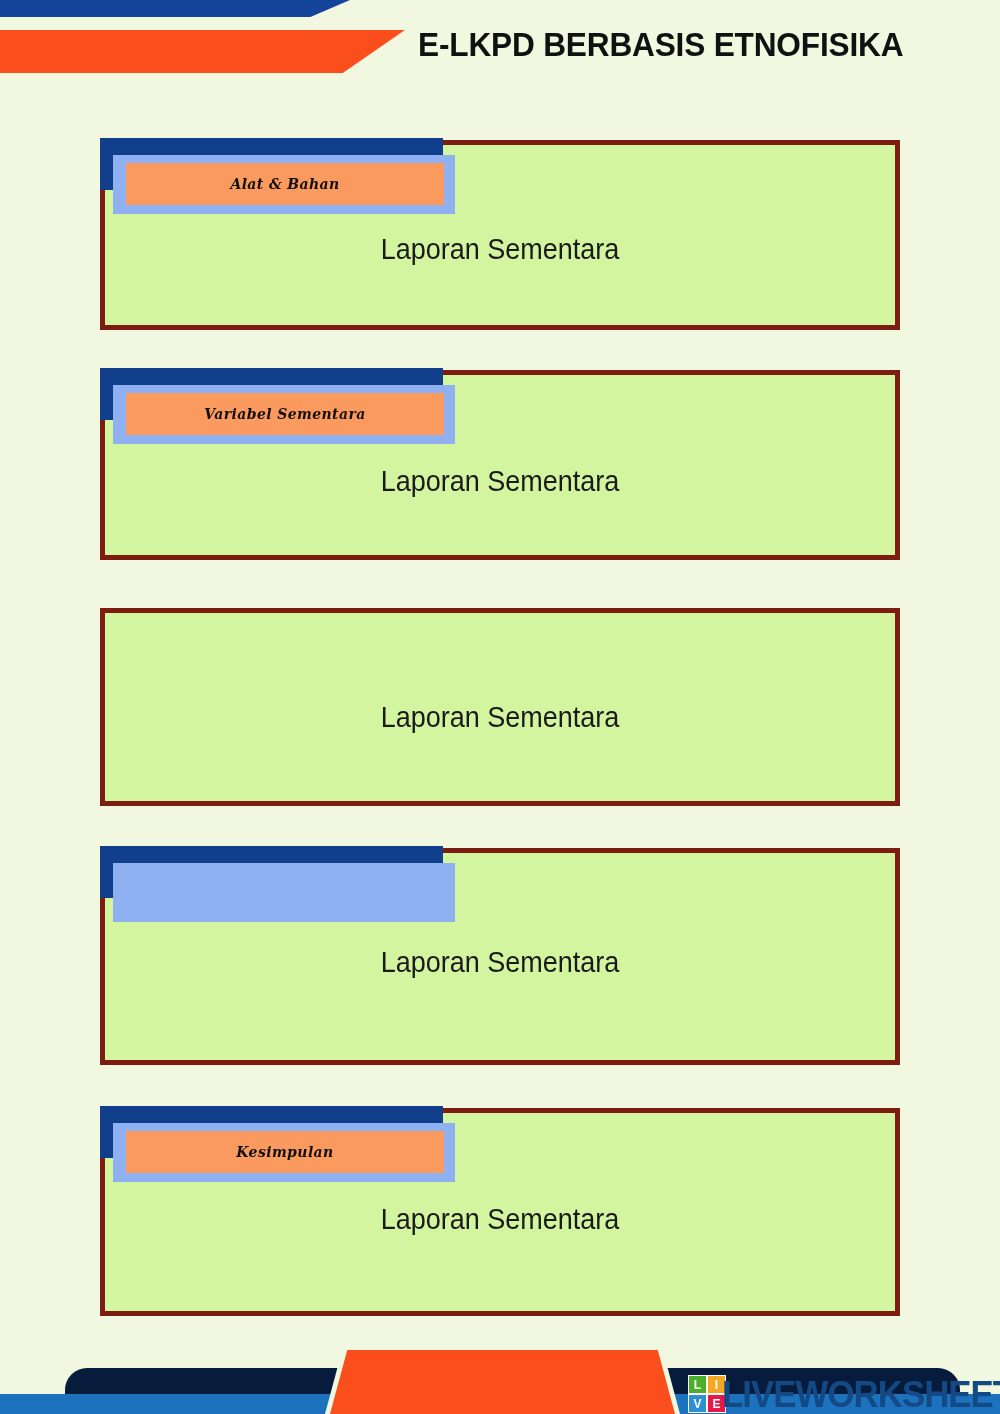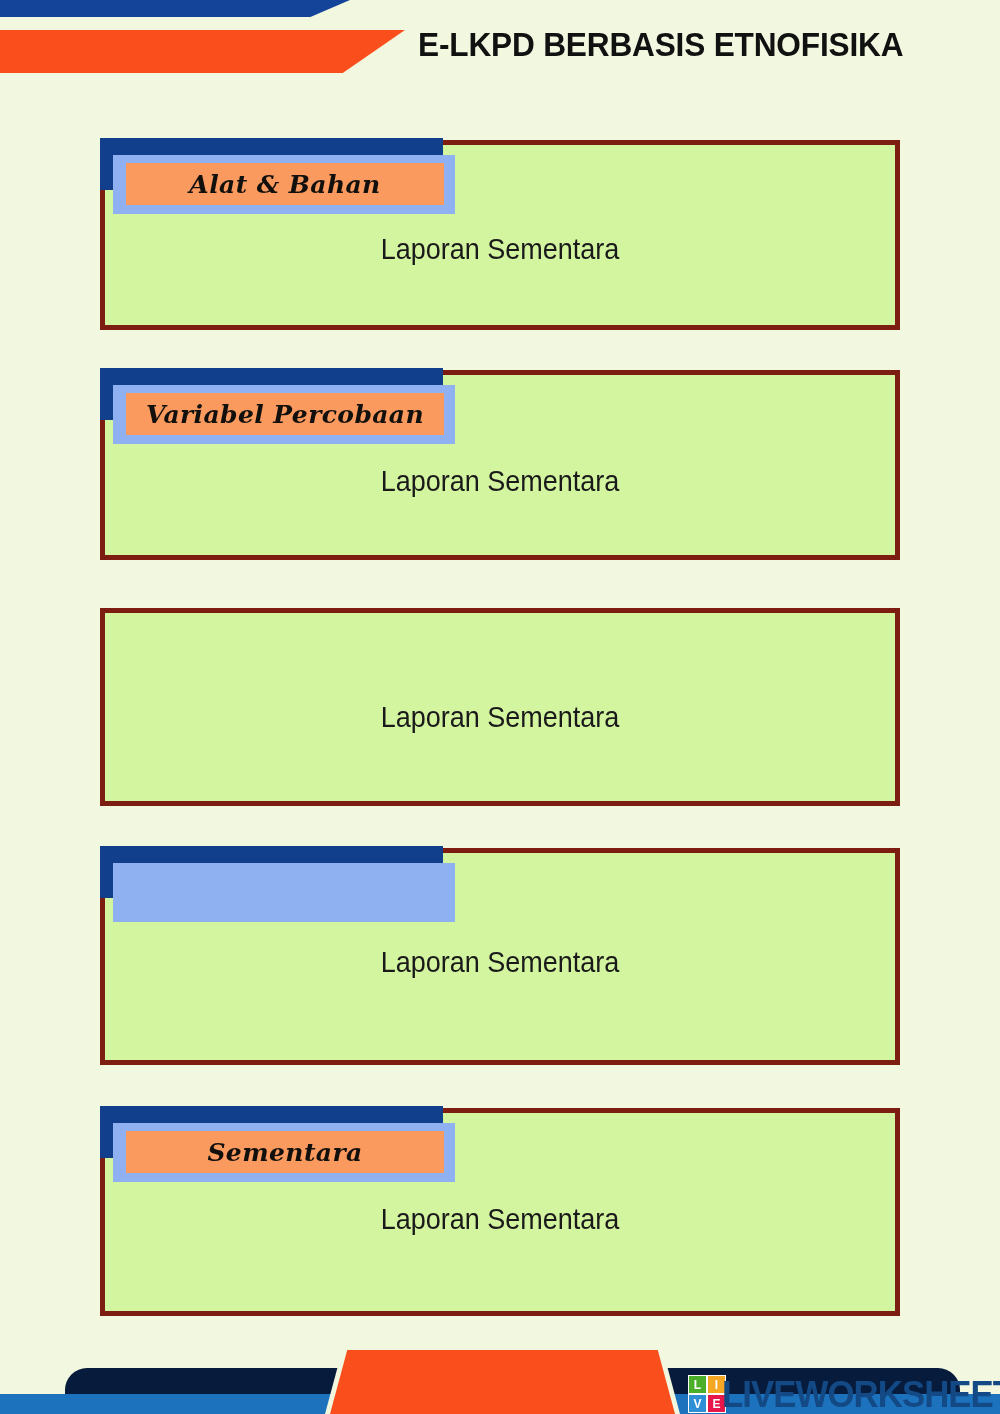--- a/index.html
+++ b/index.html
@@ -102,21 +102,21 @@
     height: 42px;
     background: #fb9a5e;
     display: flex;
     align-items: center;
     justify-content: center;
   }
   .tab-label {
     font-family: "DejaVu Serif", serif;
     font-weight: bold;
     font-style: italic;
-    font-size: 25px;
+    font-size: 14px;
     color: #12100d;
     letter-spacing: 0.4px;
     white-space: nowrap;
     text-align: center;
   }
   .card-text {
     position: absolute;
     left: 0;
     width: 100%;
     text-align: center;
@@ -225,21 +225,21 @@
         </div>
       </div>
     </div>
     <div class="card" style="top: 368px; height: 190px;">
       <div class="card-body"></div>
       <div class="card-text" style="top: 96px;">Laporan Sementara</div>
       <div class="tab-stack">
         <div class="tab-navy"></div>
         <div class="tab-peri"></div>
         <div class="tab-orange">
-          <span class="tab-label">Variabel Percobaan</span>
+          <span class="tab-label">Variabel Sementara</span>
         </div>
       </div>
     </div>
     <div class="card" style="top: 606px; height: 198px;">
       <div class="card-body"></div>
       <div class="card-text" style="top: 94px;">Laporan Sementara</div>
     </div>
     <div class="card" style="top: 846px; height: 217px;">
       <div class="card-body"></div>
       <div class="card-text" style="top: 99px;">Laporan Sementara</div>
@@ -248,21 +248,21 @@
         <div class="tab-peri"></div>
       </div>
     </div>
     <div class="card" style="top: 1106px; height: 208px;">
       <div class="card-body"></div>
       <div class="card-text" style="top: 96px;">Laporan Sementara</div>
       <div class="tab-stack">
         <div class="tab-navy"></div>
         <div class="tab-peri"></div>
         <div class="tab-orange">
-          <span class="tab-label">Sementara</span>
+          <span class="tab-label">Kesimpulan</span>
         </div>
       </div>
     </div>
   </div>
 
 <div class="footer">
   <div class="footer-navy"></div>
   <div class="footer-blue"></div>
   <div class="footer-orange-outline"></div>
   <div class="footer-orange"></div>

